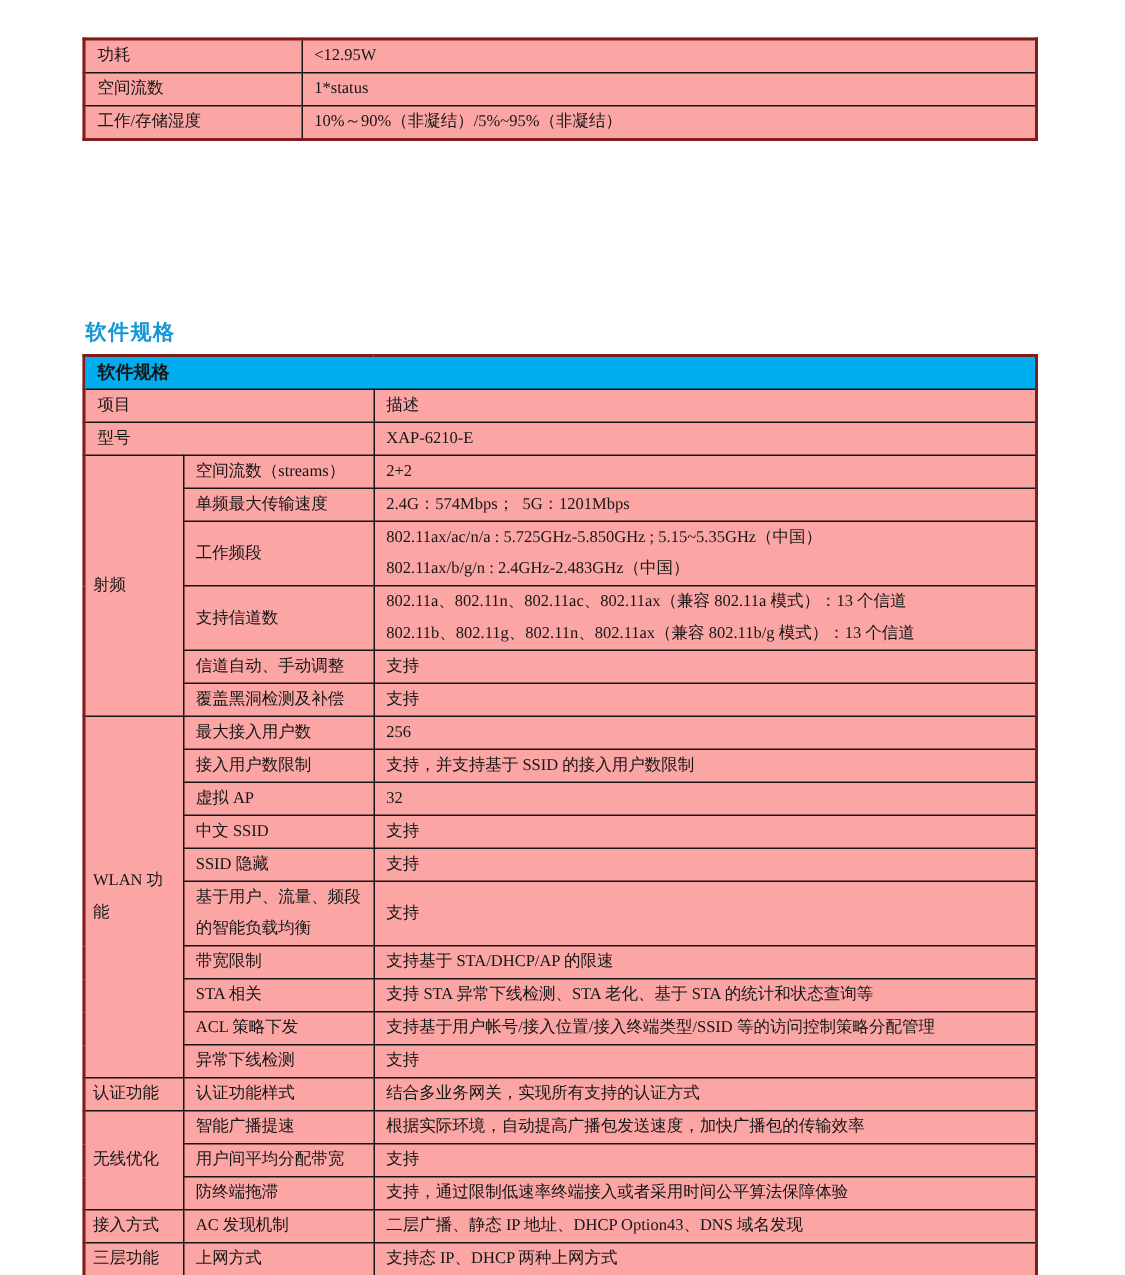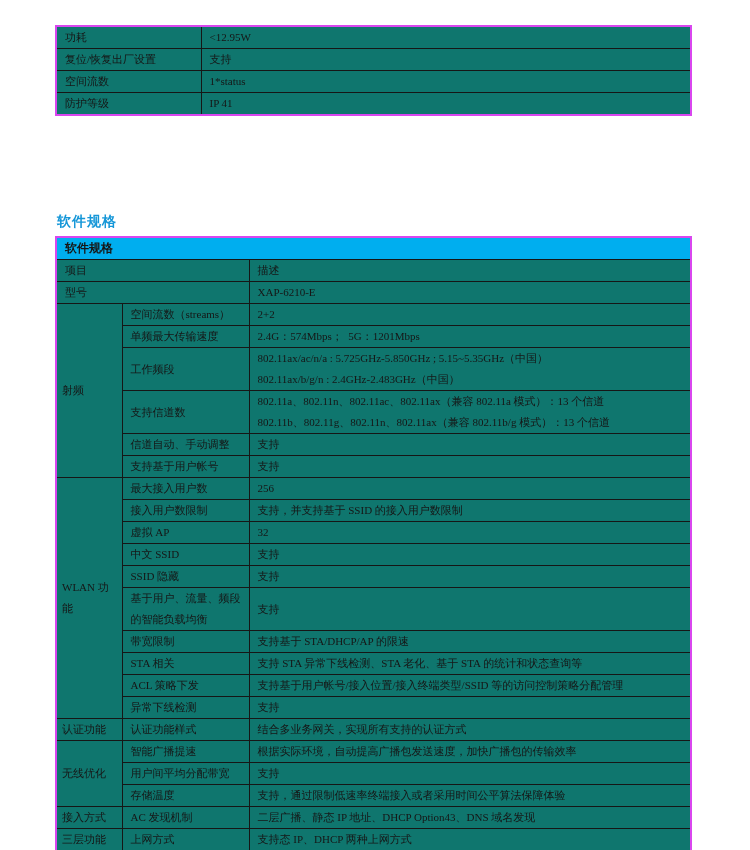--- a/index.html
+++ b/index.html
@@ -8,21 +8,21 @@
     font-family:"Liberation Serif","DejaVu Serif",serif;
     color:#161616;overflow:hidden;
   }
   .section-heading{
     position:absolute;left:57px;top:213px;
     font-size:14px;font-weight:bold;color:#1697d8;
     letter-spacing:1px;
   }
   table.doc-table{
     position:absolute;border-collapse:collapse;table-layout:fixed;
-    border:2px solid #d946ef;background:#0f766e;
+    border:2px solid #7f1d1d;background:#fca5a5;
   }
   table.t-hw{left:55px;top:25px;width:637px;}
   table.t-sw{left:55px;top:236px;width:637px;}
   tr{height:21px;}
   tr.tall{height:43px;}
   td{
     border:1px solid #161616;
     padding:0 8px;
     vertical-align:middle;
     font-size:11px;
@@ -50,40 +50,32 @@
         <tr>
           <td class="label">
             <div>功耗</div>
           </td>
           <td class="value">
             <div>&lt;12.95W</div>
           </td>
         </tr>
         <tr>
           <td class="label">
-            <div>复位/恢复出厂设置</div>
-          </td>
-          <td class="value">
-            <div>支持</div>
-          </td>
-        </tr>
-        <tr>
-          <td class="label">
             <div>空间流数</div>
           </td>
           <td class="value">
             <div>1*status</div>
           </td>
         </tr>
         <tr>
           <td class="label">
-            <div>防护等级</div>
-          </td>
-          <td class="value">
-            <div>IP 41</div>
+            <div>工作/存储湿度</div>
+          </td>
+          <td class="value">
+            <div>10%～90%（非凝结）/5%~95%（非凝结）</div>
           </td>
         </tr>
       </tbody>
   </table>
 
   <div class="section-heading">软件规格</div>
 
   <table class="doc-table t-sw">
     <colgroup>
         <col style="width:66px">
@@ -152,21 +144,21 @@
         <tr>
           <td class="label">
             <div>信道自动、手动调整</div>
           </td>
           <td class="value">
             <div>支持</div>
           </td>
         </tr>
         <tr>
           <td class="label">
-            <div>支持基于用户帐号</div>
+            <div>覆盖黑洞检测及补偿</div>
           </td>
           <td class="value">
             <div>支持</div>
           </td>
         </tr>
         <tr>
           <td rowspan="10" class="group">
             <div>WLAN 功能</div>
           </td>
           <td class="label">
@@ -274,21 +266,21 @@
         <tr>
           <td class="label">
             <div>用户间平均分配带宽</div>
           </td>
           <td class="value">
             <div>支持</div>
           </td>
         </tr>
         <tr>
           <td class="label">
-            <div>存储温度</div>
+            <div>防终端拖滞</div>
           </td>
           <td class="value">
             <div>支持，通过限制低速率终端接入或者采用时间公平算法保障体验</div>
           </td>
         </tr>
         <tr>
           <td class="group">
             <div>接入方式</div>
           </td>
           <td class="label">

